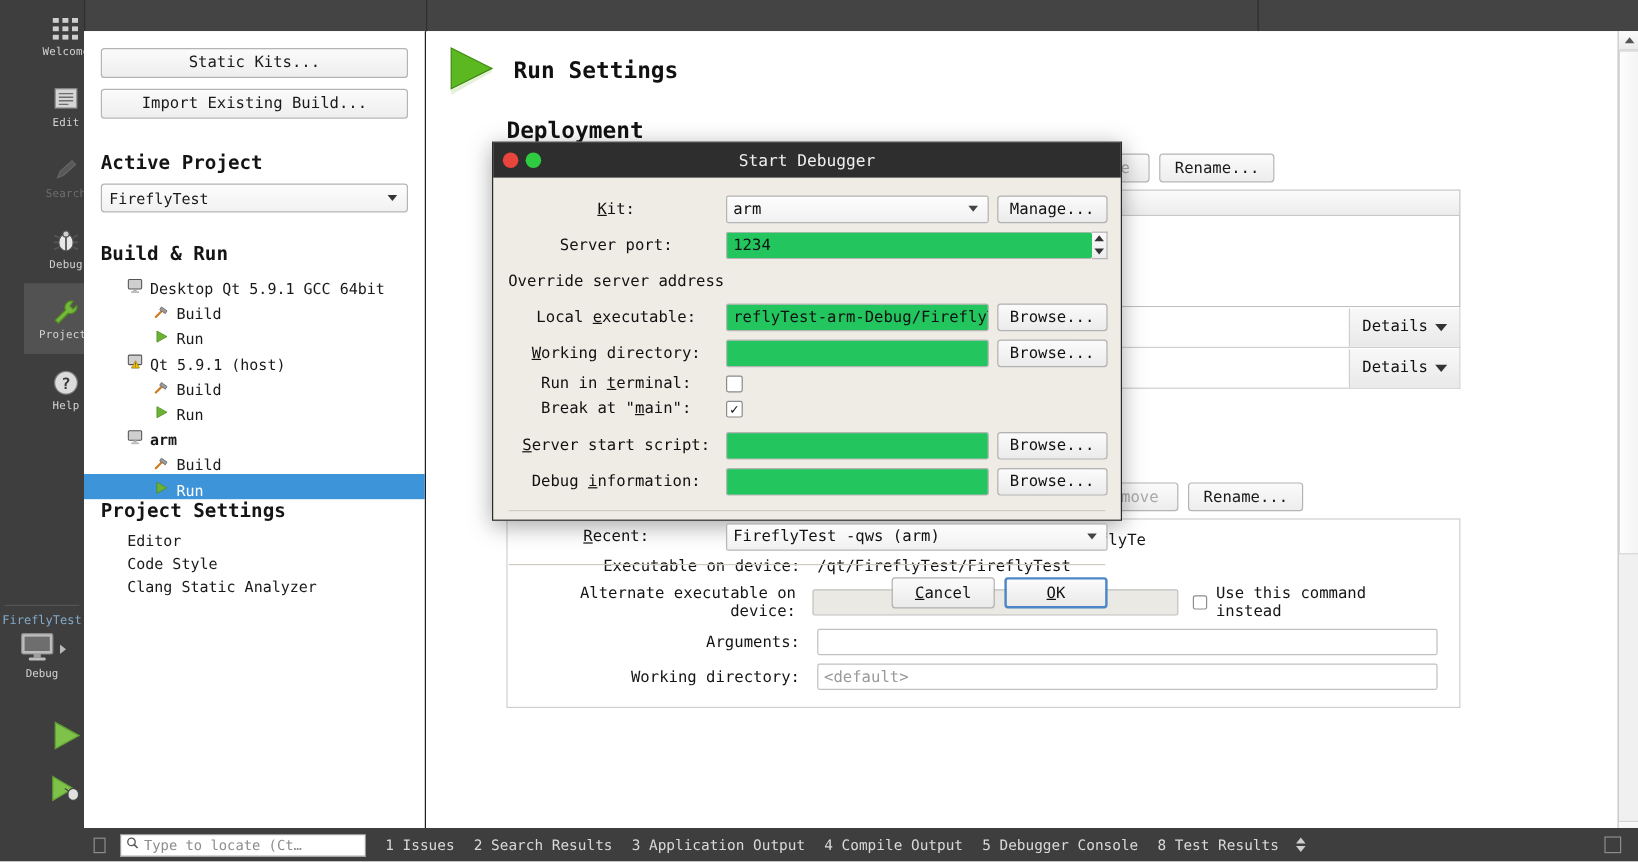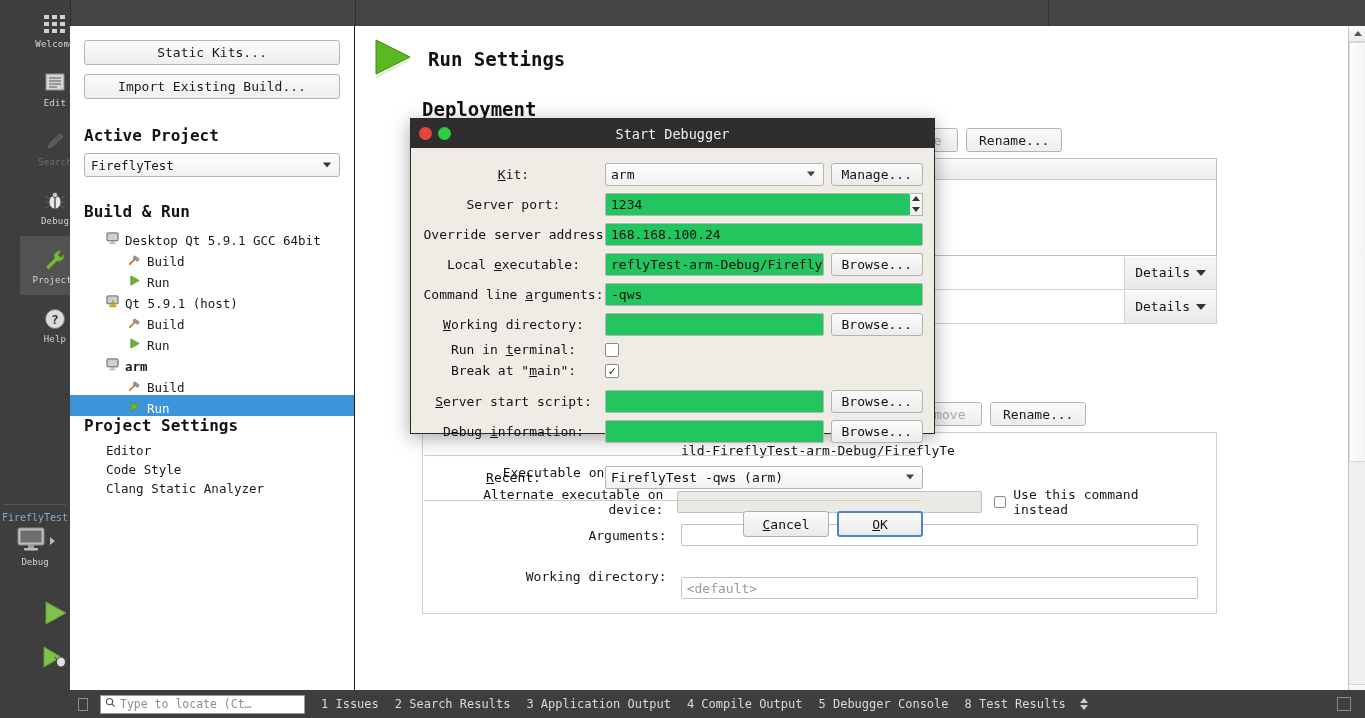--- a/index.html
+++ b/index.html
@@ -542,21 +542,21 @@
         <div class="tinput ro" style="width:310px;"></div>
         <span class="cbox" style="margin-left:12px;"></span>
         <span class="cval" style="margin-left:7px;">Use this command instead</span>
       </div>
       <div class="cardrow">
         <div class="clab">Arguments:</div>
         <div class="tinput" style="width:518px;"></div>
       </div>
       <div class="cardrow" style="margin-bottom:0;">
         <div class="clab">Working directory:</div>
-        <div class="tinput ph" style="width:518px;margin-top:24px;">&lt;default&gt;</div>
+        <div class="tinput ph" style="width:518px;">&lt;default&gt;</div>
       </div>
     </div>
   </div>
 
   <div class="vscroll">
     <div class="vsbtn">
       <span style="width:0;height:0;border-left:4px solid transparent;border-right:4px solid transparent;border-bottom:5px solid #555;"></span>
     </div>
     <div class="vsthumb"></div>
     <div class="vsbtn bot">
@@ -586,33 +586,28 @@
         <span class="dlabel">Server port:</span>
         <div class="dfield" style="border-right:none;">1234</div>
         <div class="spin">
           <i class="up"></i>
           <i class="dn"></i>
         </div>
       </div>
 
       <div class="drow">
         <span class="dlabel">Override server address</span>
-        <div class="dfield">168.168.100.24</div>
       </div>
 
       <div class="drow">
         <span class="dlabel">Local <span class="ul">e</span>xecutable:</span>
         <div class="dfield" style="max-width:228px;overflow:hidden;white-space:nowrap;">reflyTest-arm-Debug/FireflyTest</div>
         <div class="dbtn">Browse...</div>
       </div>
 
-      <div class="drow">
-        <span class="dlabel">Command line <span class="ul">a</span>rguments:</span>
-        <div class="dfield">-qws</div>
-      </div>
 
       <div class="drow">
         <span class="dlabel"><span class="ul">W</span>orking directory:</span>
         <div class="dfield" style="max-width:228px;"></div>
         <div class="dbtn">Browse...</div>
       </div>
 
       <div class="drow" style="height:21px;">
         <span class="dlabel">Run in <span class="ul">t</span>erminal:</span>
         <span class="dcheck"></span>

